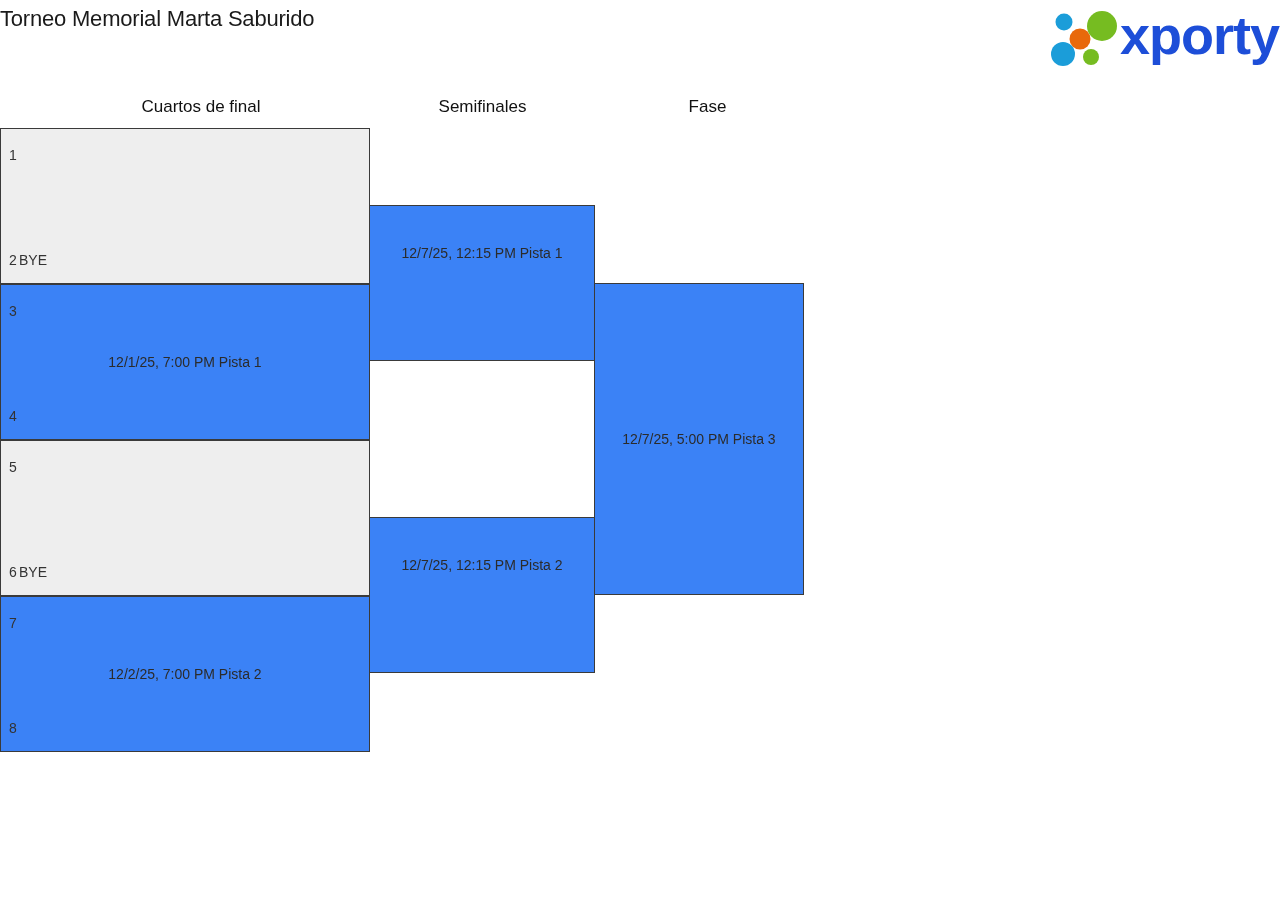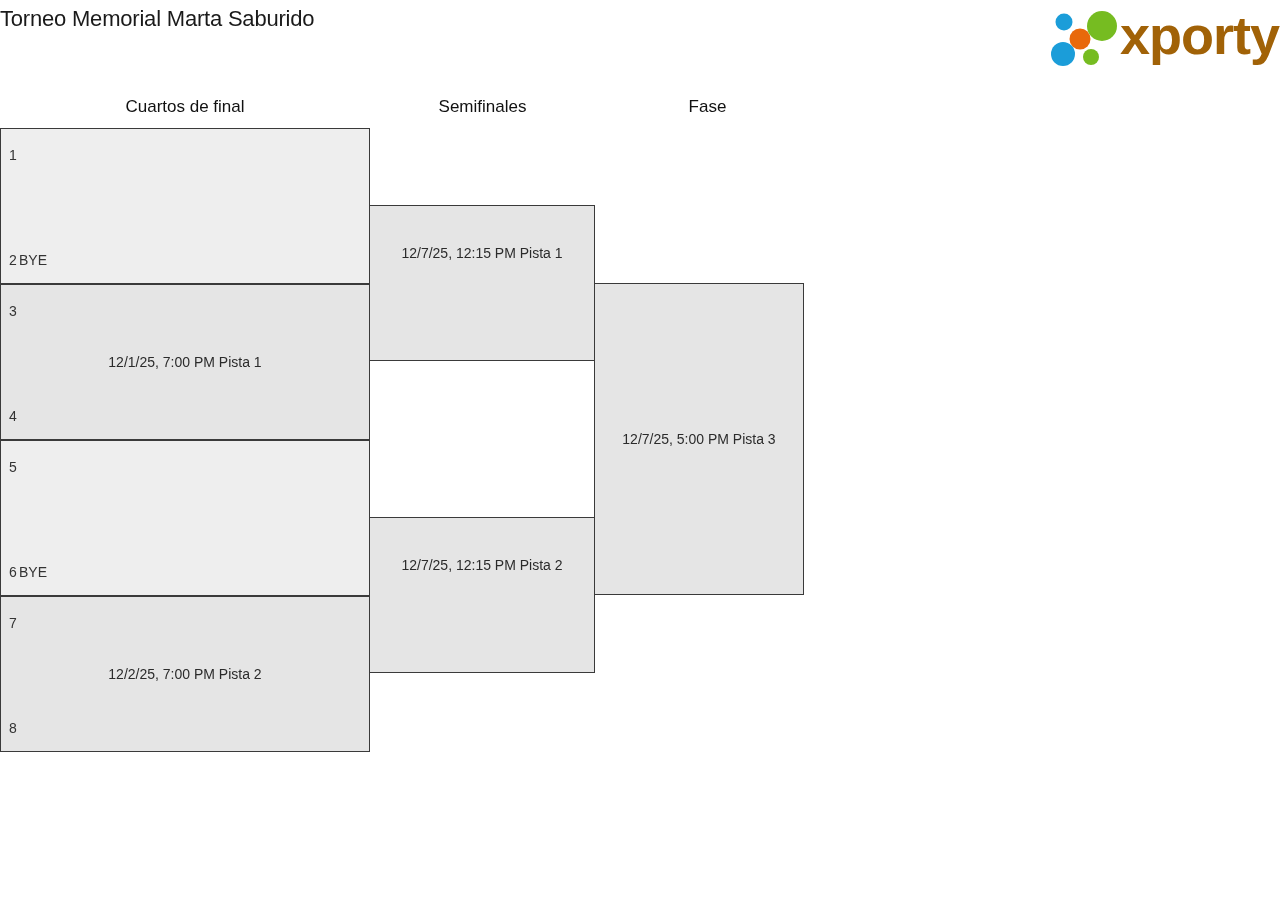--- a/index.html
+++ b/index.html
@@ -49,51 +49,51 @@
     width: 72px;
     height: 58px;
   }
   #logo-wordmark {
     position: absolute;
     left: 76px;
     top: -2px;
     font-size: 54px;
     line-height: 62px;
     font-weight: 700;
-    color: #a16207;
+    color: #1d4ed8;
     letter-spacing: -1px;
   }
 
   
   .round-header {
     position: absolute;
     top: 96px;
     font-size: 17px;
     line-height: 22px;
     color: #111111;
     text-align: center;
     white-space: nowrap;
   }
-  #round-header-0 { left: 0px;   width: 370px; }
+  #round-header-0 { left: 16px;   width: 370px; }
   #round-header-1 { left: 370px; width: 225px; }
   #round-header-2 { left: 595px; width: 225px; }
 
   
   #bracket {
     position: absolute;
     left: 0;
     top: 0;
     width: 1280px;
     height: 916px;
   }
   .match-box {
     position: absolute;
     box-sizing: border-box;
     border: 1px solid #3a3a3a;
-    background: #e5e5e5;
+    background: #3b82f6;
   }
   .match-box.bye {
     background: #eeeeee;
   }
   .seed-top, .seed-bottom {
     position: absolute;
     left: 8px;
     font-size: 14px;
     line-height: 18px;
     color: #333333;

